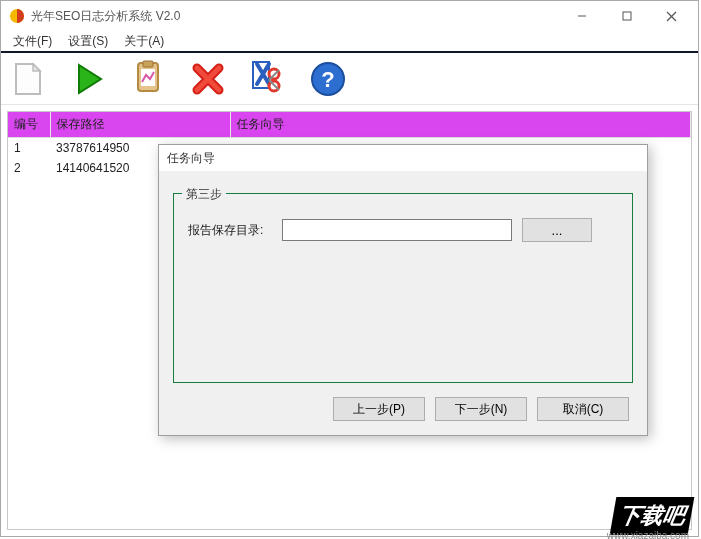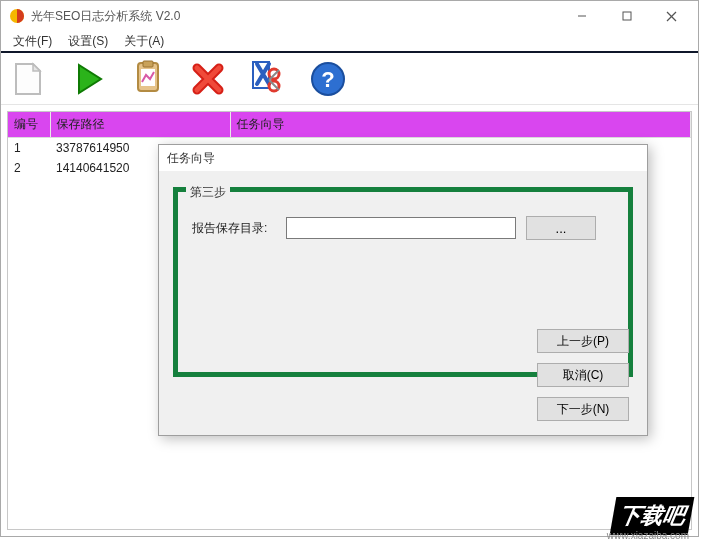--- a/index.html
+++ b/index.html
@@ -110,23 +110,23 @@
     display: flex;
     align-items: center;
     padding: 0 8px;
     background: #fff;
     color: #333;
   }
   .dlg-body {
     padding: 8px 14px;
   }
   .fieldset {
-    border: 5px solid #15803d;
+    border: 1px solid #15803d;
     padding: 18px 14px 14px 14px;
-    margin-top: 8px;
+    margin-top: 14px;
     height: 190px;
     position: relative;
   }
   .fieldset-legend {
     position: absolute;
     top: -8px;
     left: 8px;
     background: #f0f0f0;
     padding: 0 4px;
     color: #333;
@@ -154,21 +154,20 @@
     border: 1px solid #adadad;
     font-family: inherit;
     font-size: 13px;
   }
   .dlg-buttons {
     position: absolute;
     right: 18px;
     bottom: 14px;
     display: flex;
     gap: 10px;
-    flex-direction: column;
   }
   .dbtn {
     width: 92px;
     height: 24px;
     background: #e1e1e1;
     border: 1px solid #adadad;
     font-family: inherit;
     font-size: 12px;
   }
   
@@ -319,21 +318,21 @@
       <span class="fieldset-legend">第三步</span>
       <div class="form-row">
         <span class="form-label">报告保存目录:</span>
         <input class="text-input" type="text" value="" style="">
         <button class="browse-btn">...</button>
       </div>
     </div>
   </div>
   <div class="dlg-buttons">
     <button class="dbtn">上一步(P)</button>
+    <button class="dbtn">下一步(N)</button>
     <button class="dbtn">取消(C)</button>
-    <button class="dbtn">下一步(N)</button>
   </div>
 </div>
 
 <div class="watermark">
   <div class="wm-box">下载吧</div>
   <div class="wm-url">www.xiazaiba.com</div>
 </div>
 
 </body></html>

